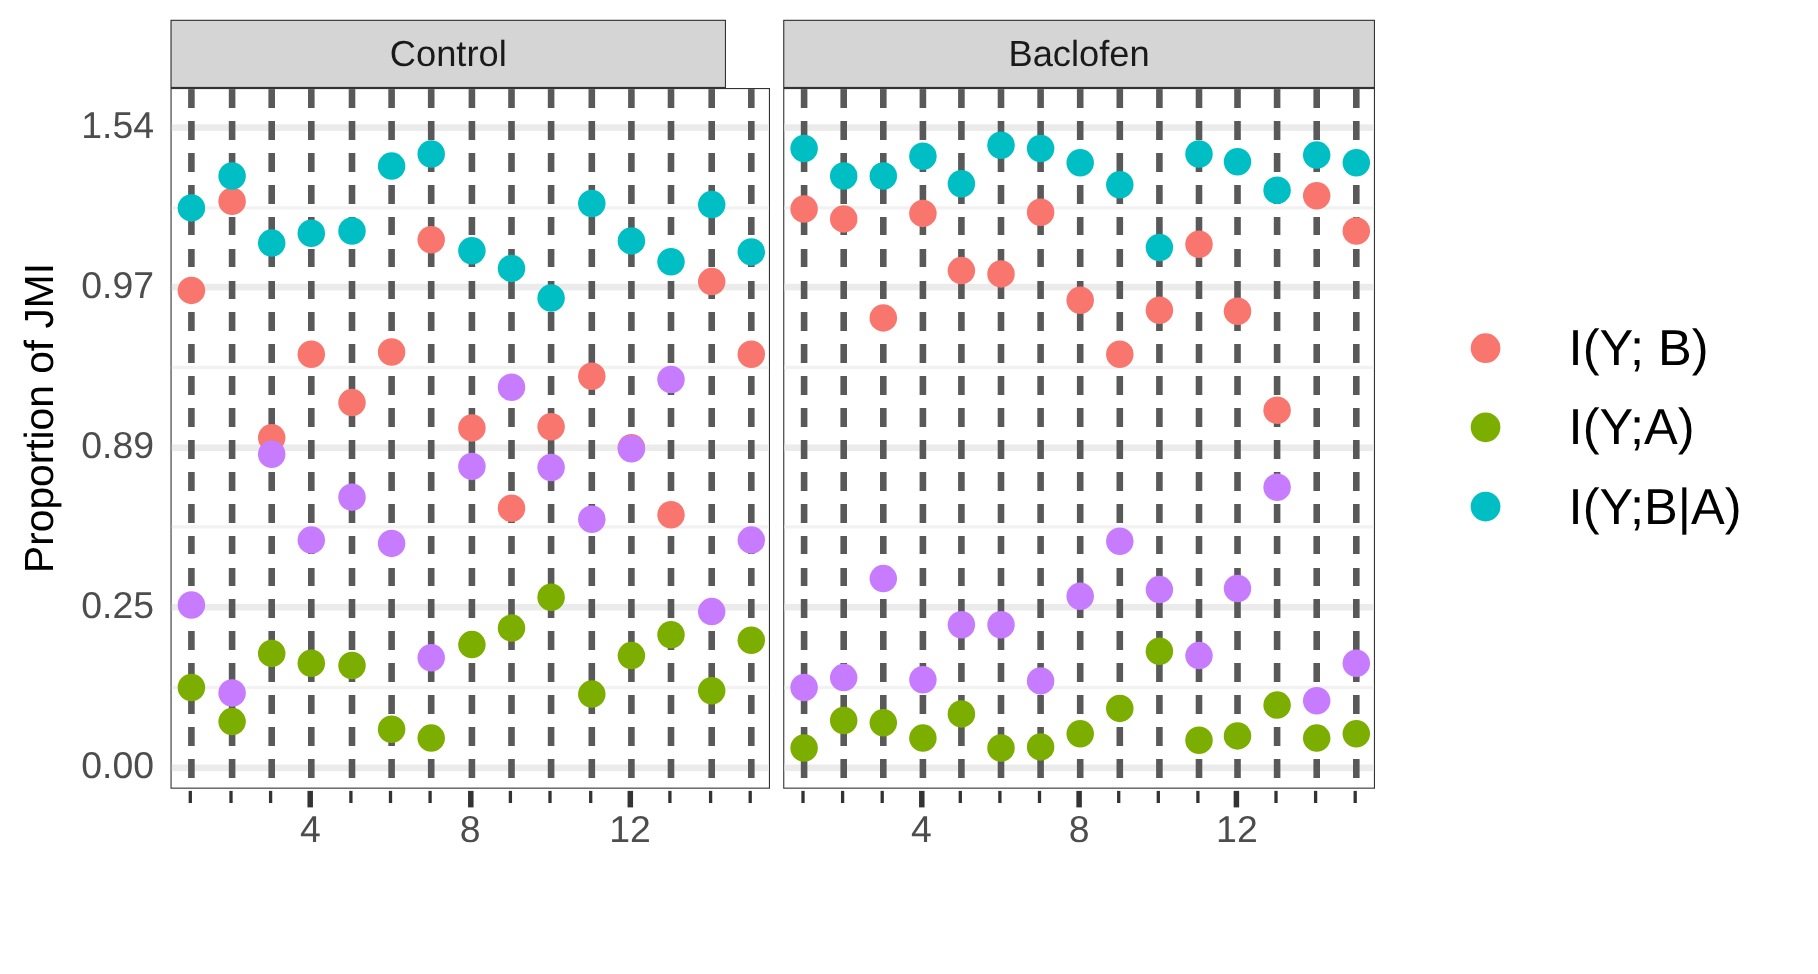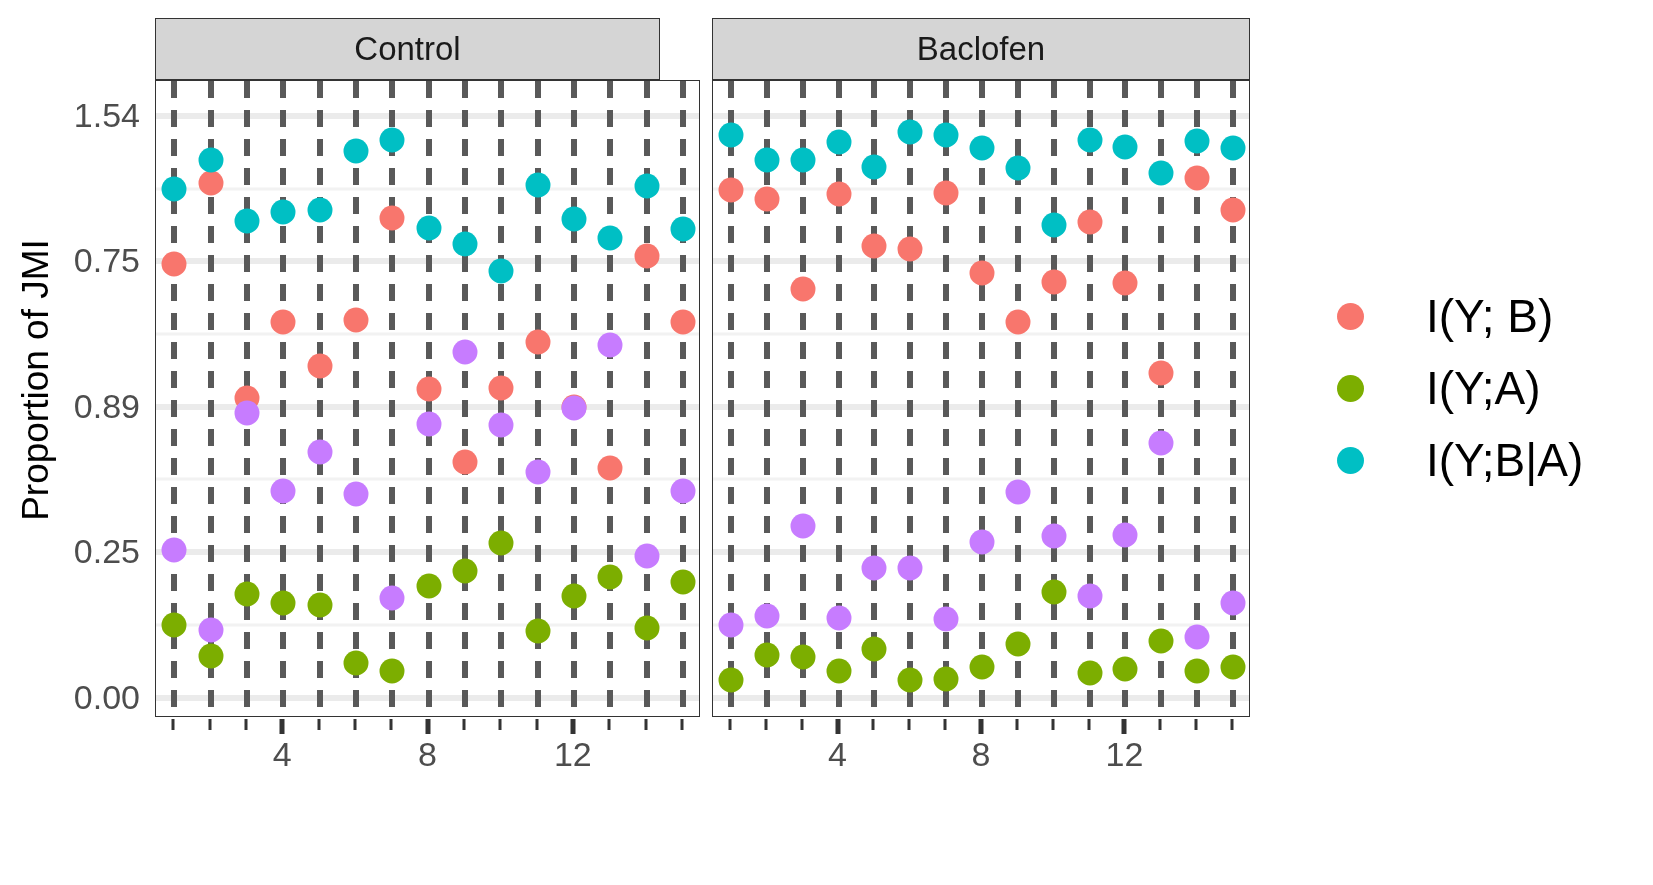--- a/index.html
+++ b/index.html
@@ -193,21 +193,21 @@
     <span>Proportion of JMI</span>
   </div>
 
   <div class="yticks-holder">
       <div class="ytick" style="top: 696.639px;">0.00</div>
       <div class="ytickmark" style="top: 696.639px;"></div>
       <div class="ytick" style="top: 551.205px;">0.25</div>
       <div class="ytickmark" style="top: 551.205px;"></div>
       <div class="ytick" style="top: 405.772px;">0.89</div>
       <div class="ytickmark" style="top: 405.772px;"></div>
-      <div class="ytick" style="top: 260.338px;">0.75</div>
+      <div class="ytick" style="top: 260.338px;">0.97</div>
       <div class="ytickmark" style="top: 260.338px;"></div>
       <div class="ytick" style="top: 114.904px;">1.54</div>
       <div class="ytickmark" style="top: 114.904px;"></div>
     </div>
 
   <div class="panel" id="panel-0" style="left: 155px;">
     <div class="panel-strip" style="width: 505px;">
       <span>Control</span>
     </div>
     <div class="panel-plot" style="width: 545px; height: 637px;">

